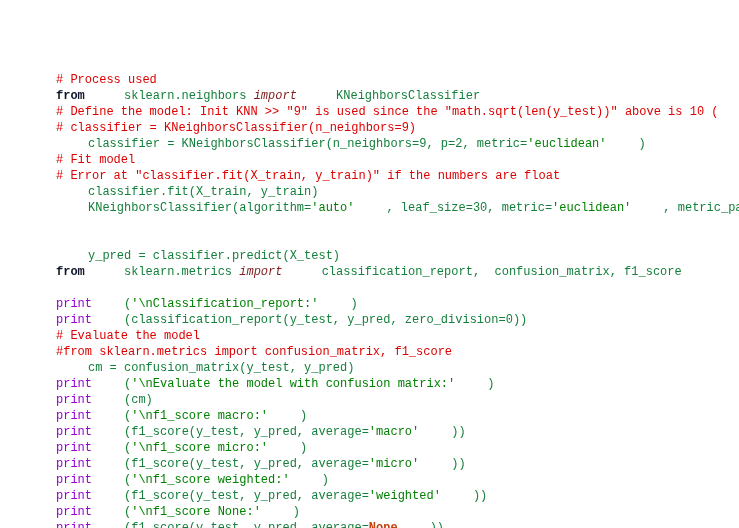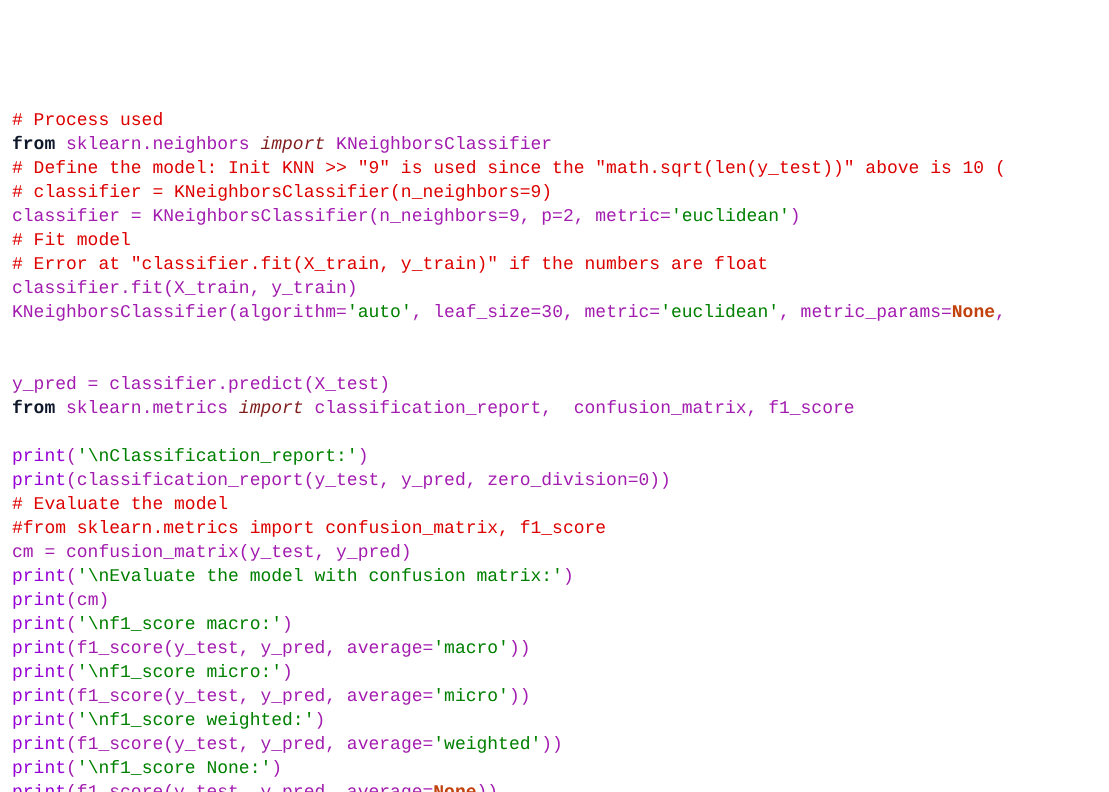--- a/index.html
+++ b/index.html
@@ -8,28 +8,28 @@
     background: #ffffff;
     font-family: "Consolas", "Courier New", monospace;
     font-size: 12px;
     line-height: 16px;
     white-space: pre;
     color: #000000;
     width: 739px;
     box-sizing: border-box;
     overflow: hidden;
   }
-  .line { display: block; }
+  .line { display: block; margin-left: 48px; }
   .c-comment { color: #dd0000; }
   .c-kw { color: #0f172a; font-weight: bold; }
   .c-import { color: #7f1d1d; font-style: italic; }
   .c-str { color: #008000; text-align: center; }
   .c-none { color: #c2410c; font-weight: bold; }
   .c-func { color: #9400d3; text-align: center; }
-  .c-default { color: #a21caf; }
+  .c-default { color: #15803d; padding-left: 32px; }
 </style>
 </head>
 <body>
 
 
 
 <div id="code-container"><span class="line"><span class="c-comment"># Process used</span></span><span class="line"><span class="c-kw">from</span><span class="c-default"> sklearn.neighbors </span><span class="c-import">import</span><span class="c-default"> KNeighborsClassifier</span></span><span class="line"><span class="c-comment"># Define the model: Init KNN &gt;&gt; "9" is used since the "math.sqrt(len(y_test))" above is 10 (</span></span><span class="line"><span class="c-comment"># classifier = KNeighborsClassifier(n_neighbors=9)</span></span><span class="line"><span class="c-default">classifier = KNeighborsClassifier(n_neighbors=9, p=2, metric=</span><span class="c-str">'euclidean'</span><span class="c-default">)</span></span><span class="line"><span class="c-comment"># Fit model</span></span><span class="line"><span class="c-comment"># Error at "classifier.fit(X_train, y_train)" if the numbers are float</span></span><span class="line"><span class="c-default">classifier.fit(X_train, y_train)</span></span><span class="line"><span class="c-default">KNeighborsClassifier(algorithm=</span><span class="c-str">'auto'</span><span class="c-default">, leaf_size=30, metric=</span><span class="c-str">'euclidean'</span><span class="c-default">, metric_params=</span><span class="c-none">None</span><span class="c-default">,</span></span><span class="line">&nbsp;</span><span class="line">&nbsp;</span><span class="line"><span class="c-default">y_pred = classifier.predict(X_test)</span></span><span class="line"><span class="c-kw">from</span><span class="c-default"> sklearn.metrics </span><span class="c-import">import</span><span class="c-default"> classification_report,  confusion_matrix, f1_score</span></span><span class="line">&nbsp;</span><span class="line"><span class="c-func">print</span><span class="c-default">(</span><span class="c-str">'\nClassification_report:'</span><span class="c-default">)</span></span><span class="line"><span class="c-func">print</span><span class="c-default">(classification_report(y_test, y_pred, zero_division=0))</span></span><span class="line"><span class="c-comment"># Evaluate the model</span></span><span class="line"><span class="c-comment">#from sklearn.metrics import confusion_matrix, f1_score</span></span><span class="line"><span class="c-default">cm = confusion_matrix(y_test, y_pred)</span></span><span class="line"><span class="c-func">print</span><span class="c-default">(</span><span class="c-str">'\nEvaluate the model with confusion matrix:'</span><span class="c-default">)</span></span><span class="line"><span class="c-func">print</span><span class="c-default">(cm)</span></span><span class="line"><span class="c-func">print</span><span class="c-default">(</span><span class="c-str">'\nf1_score macro:'</span><span class="c-default">)</span></span><span class="line"><span class="c-func">print</span><span class="c-default">(f1_score(y_test, y_pred, average=</span><span class="c-str">'macro'</span><span class="c-default">))</span></span><span class="line"><span class="c-func">print</span><span class="c-default">(</span><span class="c-str">'\nf1_score micro:'</span><span class="c-default">)</span></span><span class="line"><span class="c-func">print</span><span class="c-default">(f1_score(y_test, y_pred, average=</span><span class="c-str">'micro'</span><span class="c-default">))</span></span><span class="line"><span class="c-func">print</span><span class="c-default">(</span><span class="c-str">'\nf1_score weighted:'</span><span class="c-default">)</span></span><span class="line"><span class="c-func">print</span><span class="c-default">(f1_score(y_test, y_pred, average=</span><span class="c-str">'weighted'</span><span class="c-default">))</span></span><span class="line"><span class="c-func">print</span><span class="c-default">(</span><span class="c-str">'\nf1_score None:'</span><span class="c-default">)</span></span><span class="line"><span class="c-func">print</span><span class="c-default">(f1_score(y_test, y_pred, average=</span><span class="c-none">None</span><span class="c-default">))</span></span></div>
 
 
 

